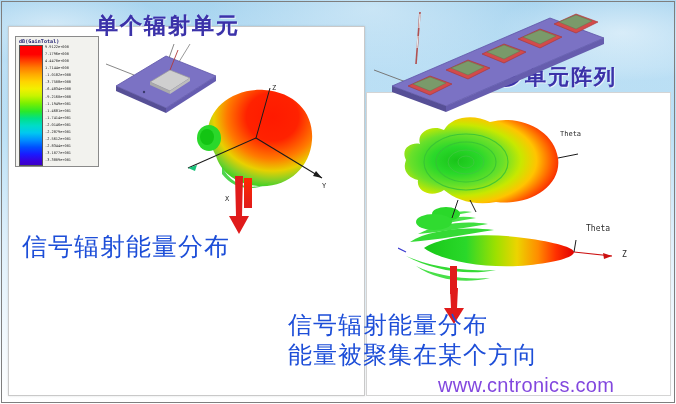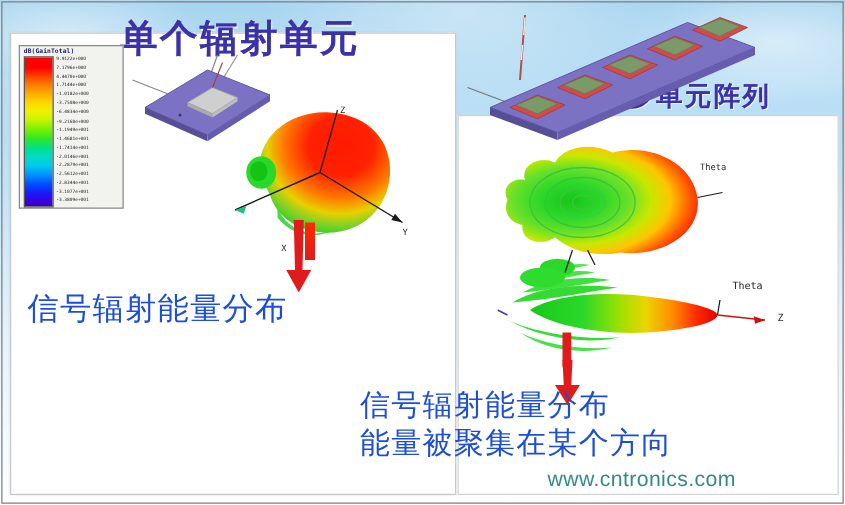--- a/index.html
+++ b/index.html
@@ -44,21 +44,21 @@
   }
 
   
   .title{
     position:absolute;white-space:nowrap;
     font-weight:bold;letter-spacing:2px;
     background:linear-gradient(180deg,#6e5ad8 0%,#4a3fc0 45%,#8f86e8 100%);
     -webkit-background-clip:text;background-clip:text;color:#3b32a8;
     text-shadow:1px 1px 0 rgba(255,255,255,.65);
   }
-  #title-single{left:96px;top:11px;font-size:30px;}
+  #title-single{left:96px;top:11px;font-size:22px;}
   #title-array{left:502px;top:63px;font-size:21px;}
 
   
   .legend{
     position:absolute;left:15px;top:36px;width:82px;height:129px;
     background:#f2f2ee;border:1px solid #8a8a8a;
     display:flex;flex-direction:column;
   }
   .legend-title{
     font-size:5px;font-weight:bold;color:#1b1b6e;
@@ -114,21 +114,21 @@
 
   
   .axis-label{
     position:absolute;font-size:7px;color:#2a2a2a;
     font-family:"DejaVu Sans Mono",monospace;white-space:nowrap;
   }
 
   
   .watermark{
     position:absolute;left:438px;top:374px;
-    font-size:17px;color:#0f766e;opacity:.85;
+    font-size:20px;color:#6d28d9;opacity:.85;
     font-family:"Liberation Sans",sans-serif;letter-spacing:.3px;
     white-space:nowrap;
   }
   .watermark-cn{
     position:absolute;left:430px;top:338px;
     font-size:25px;color:rgba(150,150,150,.30);
     font-family:"DejaVu Sans",sans-serif;letter-spacing:2px;
     white-space:nowrap;
   }
 </style>

